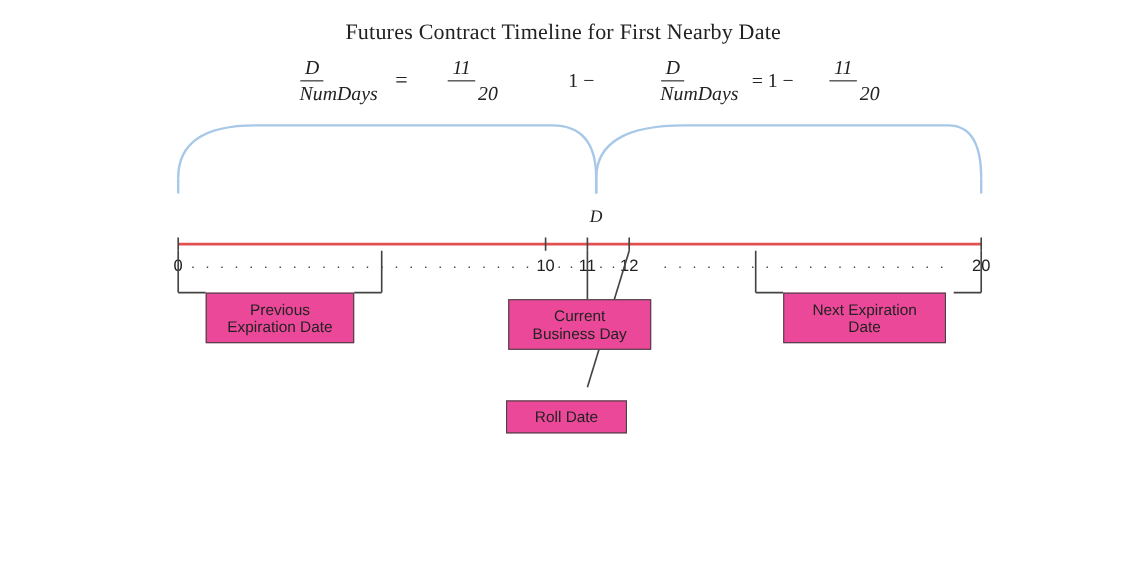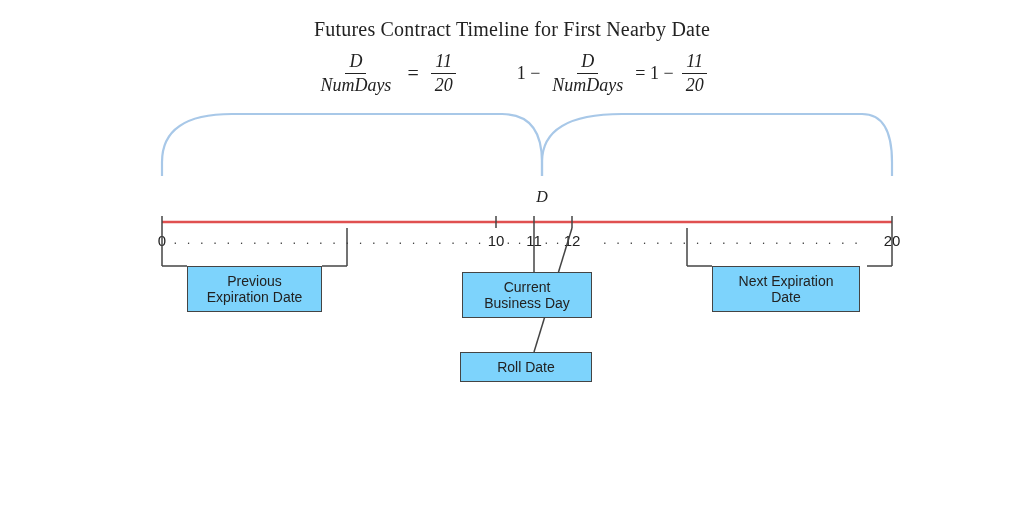--- a/index.html
+++ b/index.html
@@ -50,20 +50,21 @@
     .fraction .num {
       border-bottom: 1.5px solid #222;
       padding: 0 4px 1px 4px;
       text-align: center;
       font-style: italic;
     }
     .fraction .den {
       padding: 1px 4px 0 4px;
       text-align: center;
       font-style: italic;
+      margin-left: 48px;
     }
 
     .formula-left {
       display: flex;
       align-items: center;
       gap: 8px;
     }
     .formula-right {
       display: flex;
       align-items: center;
@@ -73,21 +74,21 @@
     .eq-sign {
       font-style: normal;
       font-size: 20px;
       margin: 0 4px;
     }
 
     
     .box-label {
       position: absolute;
       border: 1.5px solid #444;
-      background: #7dd3fc;
+      background: #ec4899;
       text-align: center;
       font-style: normal;
       font-size: 14px;
       color: #222;
       padding: 6px 10px;
       font-family: Arial, sans-serif;
     }
   </style>
 </head>
 <body>
@@ -189,18 +190,18 @@
     <div class="box-label" style="left:360px; top:168px; width:130px;text-align:center;">
       Current<br>Business Day
     </div>
 
     
     <div class="box-label" style="left:610px; top:162px; width:148px;">
       Next Expiration<br>Date
     </div>
 
     
-    <div class="box-label" style="left:358px; top:248px; width:132px;">
+    <div class="box-label" style="left:358px; top:260px; width:110px;">
       Roll Date
     </div>
   </div>
 
 </div>
 
 </body></html>

